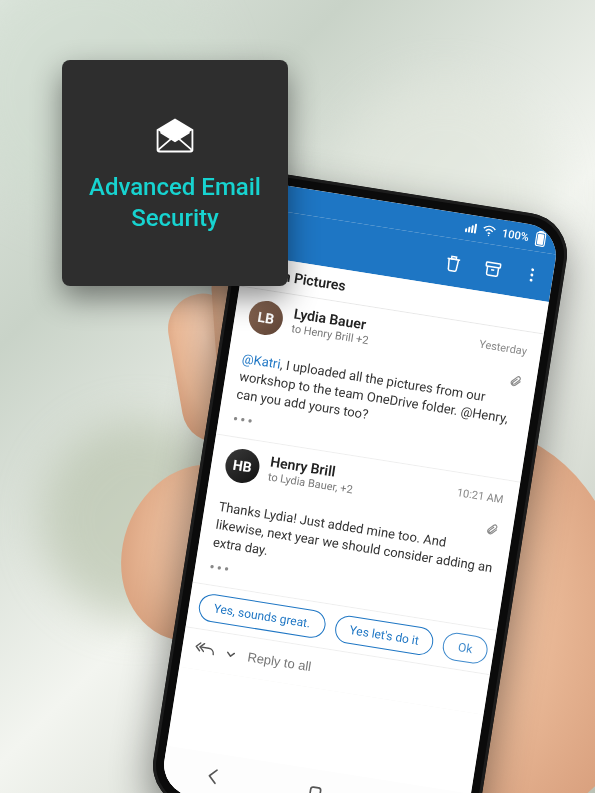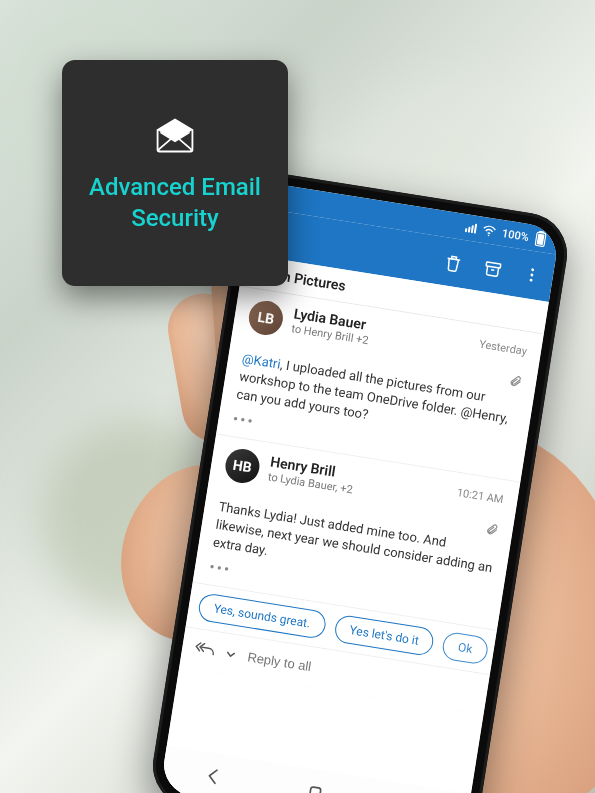--- a/index.html
+++ b/index.html
@@ -55,21 +55,21 @@
   .sugg{flex:none;padding:6px 14px;border:1px solid #1e76c4;border-radius:18px;color:#1e76c4;font-size:12px;background:#fff;cursor:pointer;white-space:nowrap;}
   .sugg.partial{opacity:.85;}
 
   .reply-bar{background:#fff;padding:10px 12px;display:flex;align-items:center;gap:10px;}
   .reply-icon{color:#555;}
   .reply-input{flex:1;font-size:13px;color:#888;background:transparent;border:none;outline:none;}
 
   .nav-bar{position:absolute;left:0;right:0;bottom:0;height:46px;background:#fdfdfd;display:flex;align-items:center;justify-content:space-around;color:#555;}
   .nav-btn{width:40px;height:40px;display:flex;align-items:center;justify-content:center;cursor:pointer;}
 
-  .promo-card{position:absolute;left:62px;top:60px;width:226px;height:226px;background:#2e2e2e;border-radius:13px;box-shadow:0 12px 30px rgba(0,0,0,.45);display:flex;flex-direction:column;align-items:center;justify-content:center;padding:18px;box-sizing:border-box;}
+  .promo-card{position:absolute;left:62px;top:60px;width:226px;height:226px;background:#2e2e2e;border-radius:8px;box-shadow:0 12px 30px rgba(0,0,0,.45);display:flex;flex-direction:column;align-items:center;justify-content:center;padding:18px;box-sizing:border-box;}
   .promo-icon{width:46px;height:46px;display:flex;align-items:center;justify-content:center;margin-bottom:14px;color:#fff;}
   .promo-text{color:#17d3d0;font-size:24px;line-height:1.28;font-weight:500;text-align:center;}
 
   .filler{flex:1;background:#fff;}
   .screen-col{display:flex;flex-direction:column;position:absolute;inset:0;}
 </style>
 </head>
 <body>
 
 <div class="stage">

